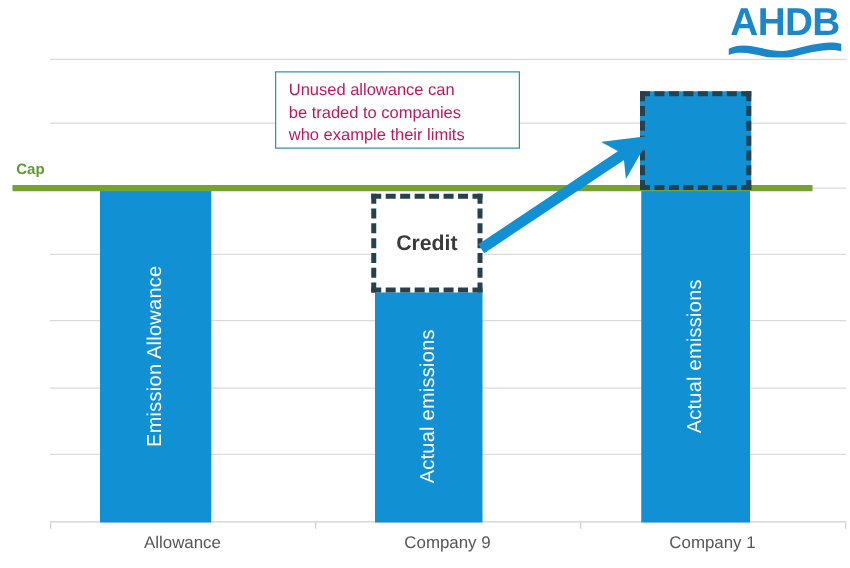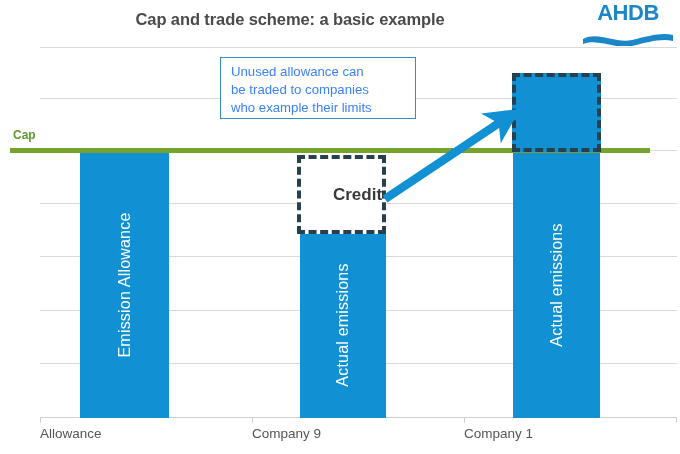--- a/index.html
+++ b/index.html
@@ -41,21 +41,21 @@
     width: 92px;
     height: 44px;
   }
   .logo-text {
     position: absolute;
     left: 0;
     top: -2px;
     width: 92px;
     text-align: center;
     font-family: "Liberation Sans", sans-serif;
-    font-size: 22px;
+    font-size: 31px;
     font-weight: bold;
     letter-spacing: -0.5px;
     color: #1b87c9;
   }
   .logo-wave {
     position: absolute;
     left: 0;
     top: 28px;
     width: 92px;
     height: 16px;
@@ -142,65 +142,63 @@
   .credit-label {
     position: absolute;
     left: 0;
     top: 50%;
     width: 100%;
     transform: translateY(-50%);
     text-align: center;
     font-size: 17px;
     font-weight: bold;
     color: #3a3a3a;
-    padding-left: 16px;
   }
 
   
   .callout {
     position: absolute;
     left: 220px;
     top: 57px;
     width: 196px;
     height: 62px;
     border: 1px solid #2f93b5;
     background: #ffffff;
     box-sizing: border-box;
     padding: 5px 8px 4px 10px;
     font-size: 13.2px;
     line-height: 1.38;
-    color: #3b82f6;
+    color: #be185d;
   }
 
   
   .arrow-svg {
     position: absolute;
     left: 0;
     top: 0;
     width: 680px;
     height: 454px;
     pointer-events: none;
   }
 
   
   .cat-label {
     position: absolute;
     top: 426px;
-    text-align: left;
+    text-align: center;
     font-size: 13.5px;
     color: #555555;
     white-space: nowrap;
   }
 </style>
 </head>
 <body>
 
 <div id="stage">
 
-  <div class="chart-title">Cap and trade scheme: a basic example</div>
 
   <div class="logo">
     <div class="logo-text">AHDB</div>
     <svg class="logo-wave" viewBox="0 0 92 16">
       <path d="M1,9 C16,1 34,14 50,10 C66,6 80,2 91,5 L91,11 C80,8 66,12 50,16 C34,20 16,8 1,14 Z" fill="#1b87c9"></path>
     </svg>
   </div>
 
   <div class="plot">
     <div class="gridline" style="top:0px;"></div>

